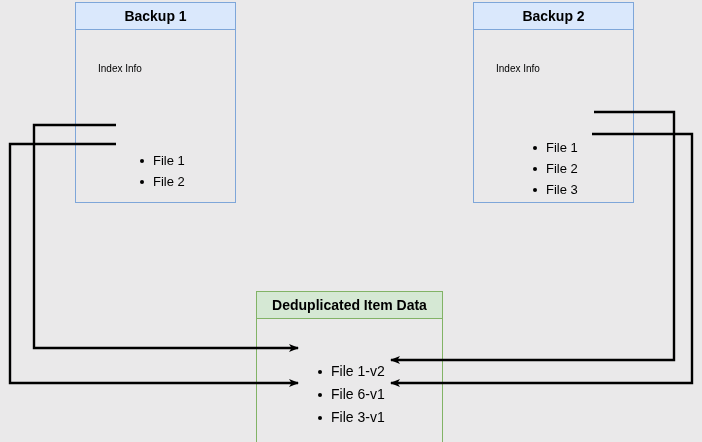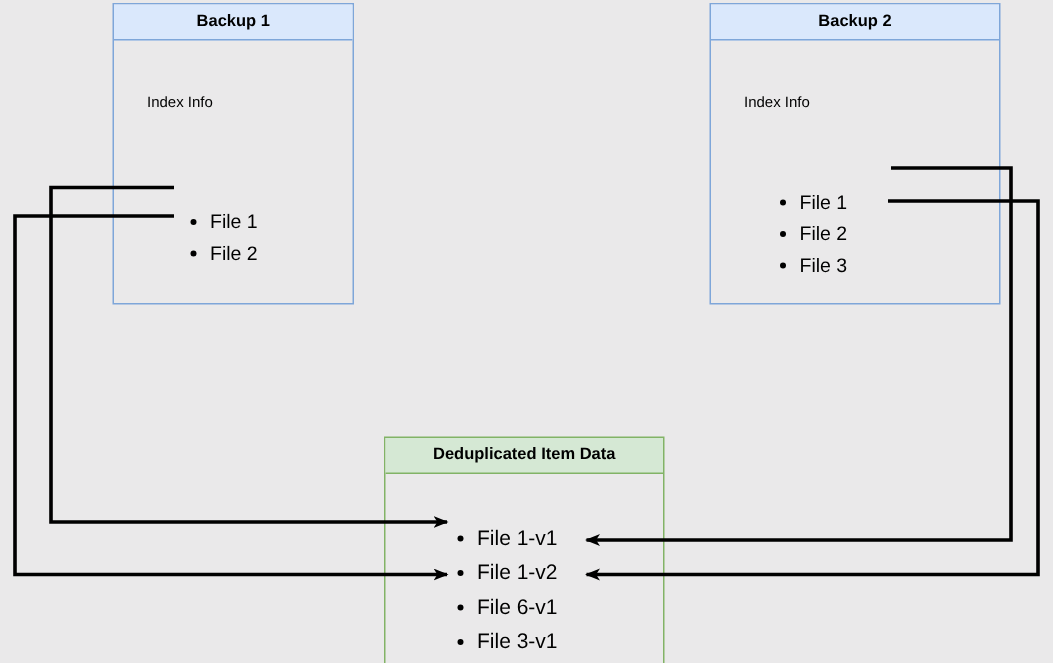--- a/index.html
+++ b/index.html
@@ -45,21 +45,21 @@
     background: transparent;
   }
   .box-title {
     position: absolute;
     left: 0;
     top: 0;
     width: 100%;
     box-sizing: border-box;
     text-align: center;
     font-weight: bold;
-    font-size: 11px;
+    font-size: 14px;
     color: #000000;
     line-height: 1;
     padding: 6px 0 6px 0;
   }
   .blue .box-title {
     background: #dae8fc;
     border-bottom: 1px solid #7ea6d9;
   }
   .green .box-title {
     background: #d5e8d4;
@@ -72,21 +72,21 @@
     box-sizing: border-box;
   }
   .section-label {
     position: absolute;
     font-size: 10px;
     color: #000000;
     white-space: nowrap;
   }
   ul.file-list {
     position: absolute;
-    margin: 0;
+    margin: 13px;
     padding: 0;
     list-style: none;
   }
   ul.file-list li {
     position: relative;
     font-size: 13px;
     color: #000000;
     line-height: 21px;
     height: 21px;
     padding-left: 15px;
@@ -139,37 +139,36 @@
     <div class="box-title">Backup 1</div>
     <div class="box-body" style="top:24px; height:177px;">
       <div class="section-label" style="left:22px; top:36px;">Index Info</div>
       <ul class="file-list" style="left:49px; top:110px;">
         <li>File 1</li>
         <li>File 2</li>
       </ul>
     </div>
   </div>
 
-  <div class="box blue" style="left:473px; top:2px; width:194px; height:201px;">
+  <div class="box blue" style="left:473px; top:2px; width:161px; height:201px;">
     <div class="box-title">Backup 2</div>
     <div class="box-body" style="top:24px; height:177px;">
       <div class="section-label" style="left:22px; top:36px;">Index Info</div>
       <ul class="file-list" style="left:44px; top:97px;">
         <li>File 1</li>
         <li>File 2</li>
         <li>File 3</li>
       </ul>
     </div>
   </div>
 
   <div class="box green" style="left:256px; top:291px; width:187px; height:161px;">
     <div class="box-title">Deduplicated Item Data</div>
     <div class="box-body" style="top:24px; height:137px;">
       <ul class="file-list dedup-list" style="left:46px; top:31px;">
-        <li>File 1-v1</li>
         <li>File 1-v2</li>
         <li>File 6-v1</li>
         <li>File 3-v1</li>
       </ul>
     </div>
   </div>
 
 </div>
 
 </body></html>

